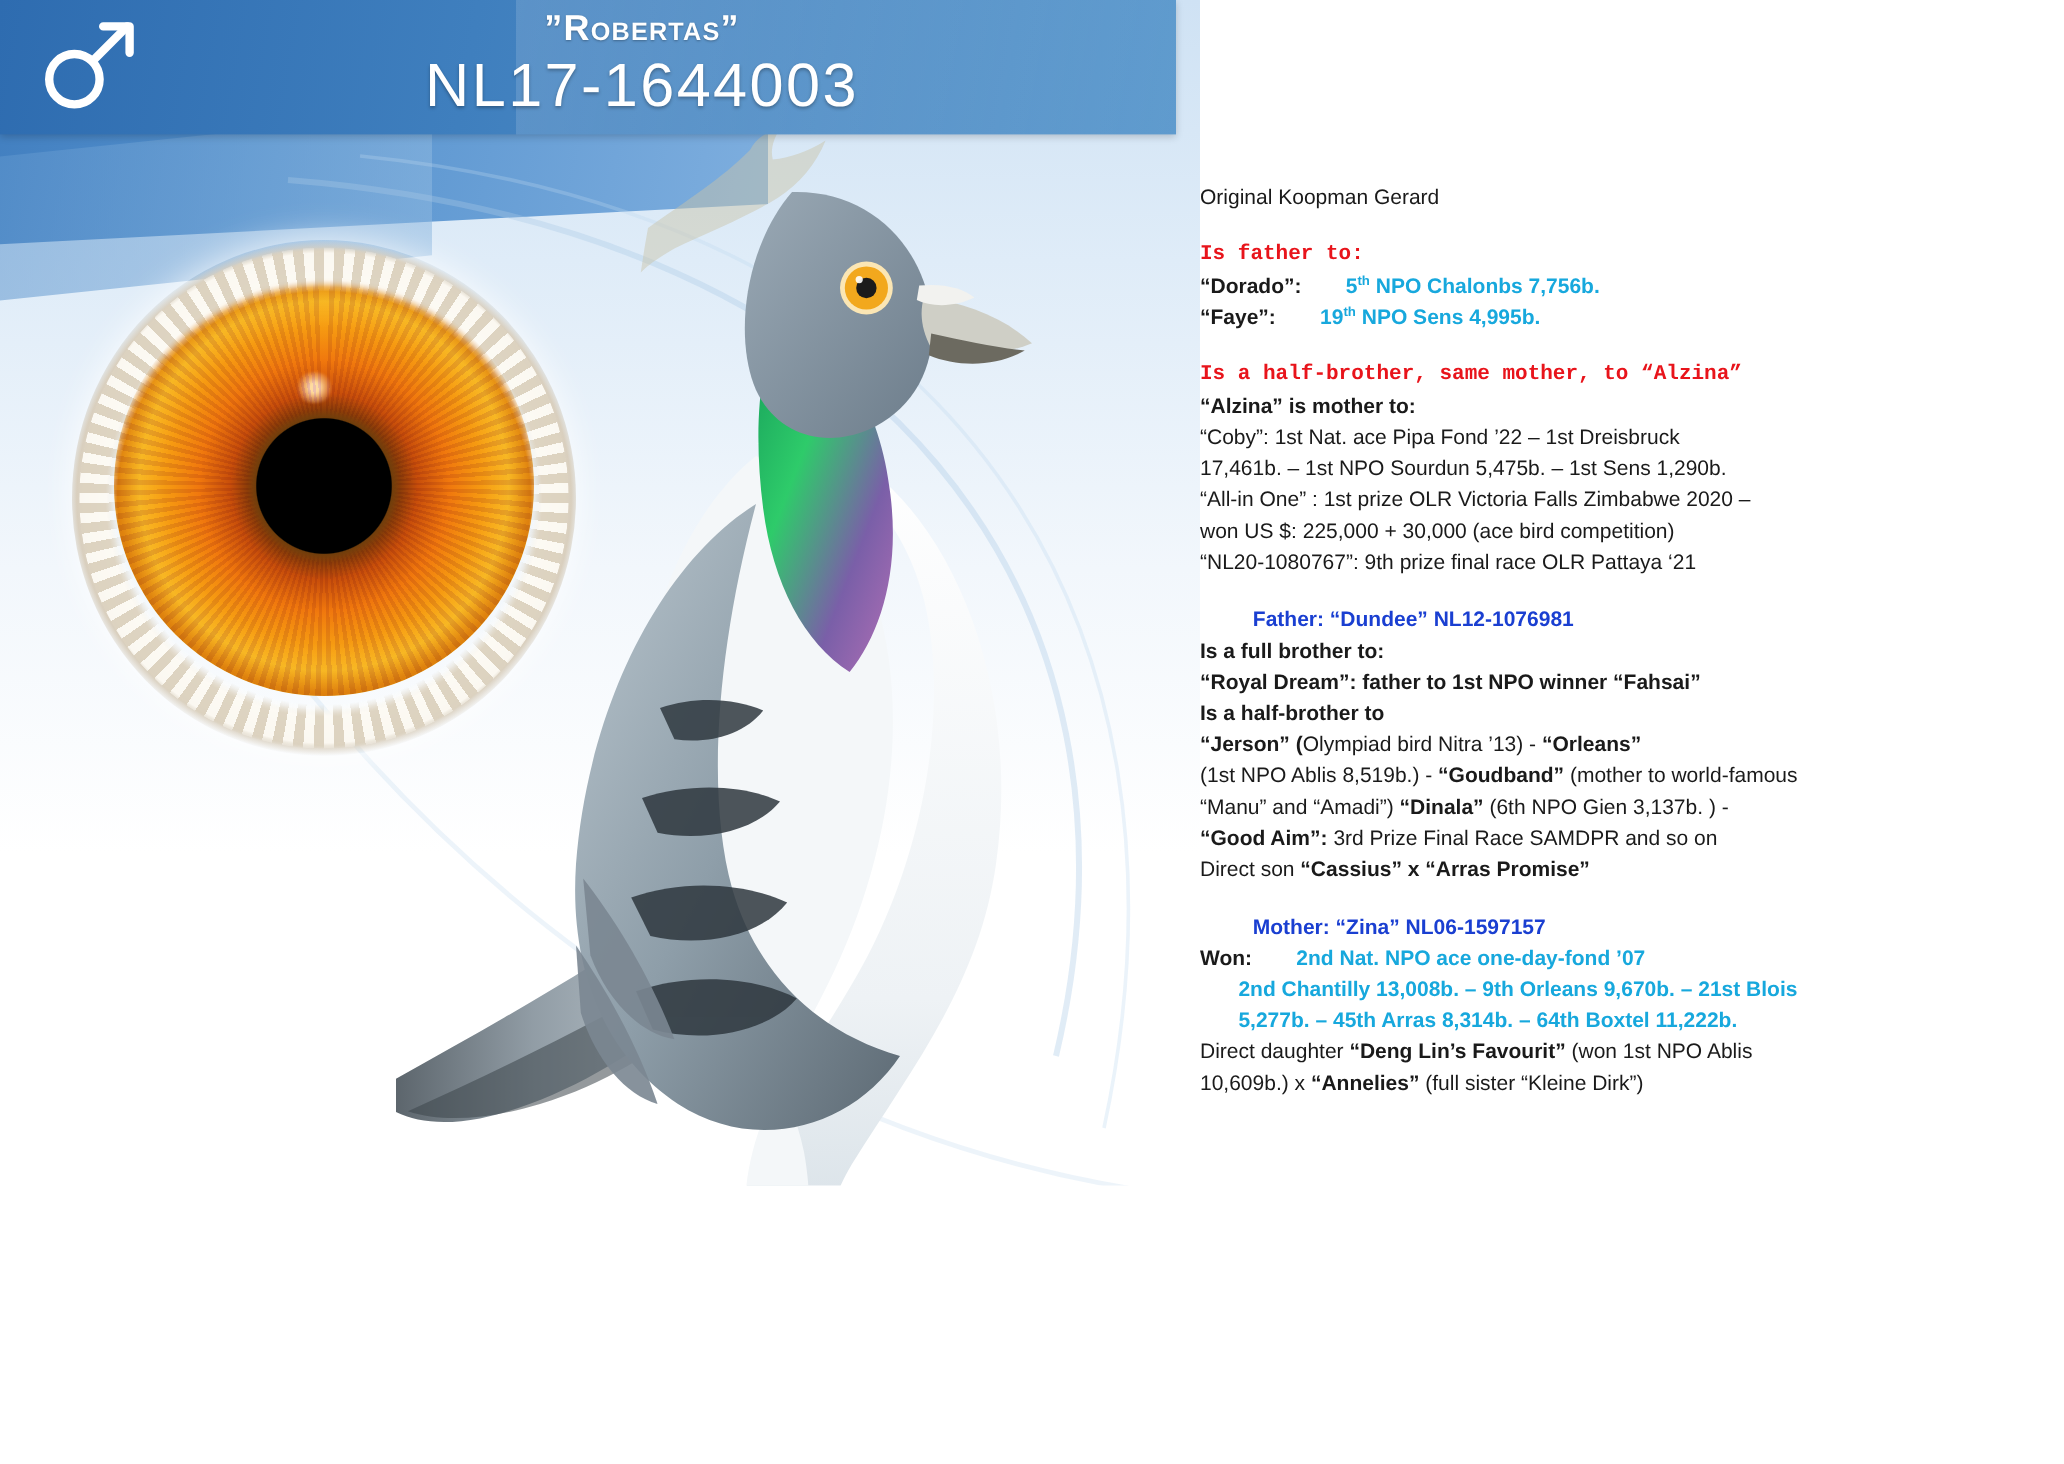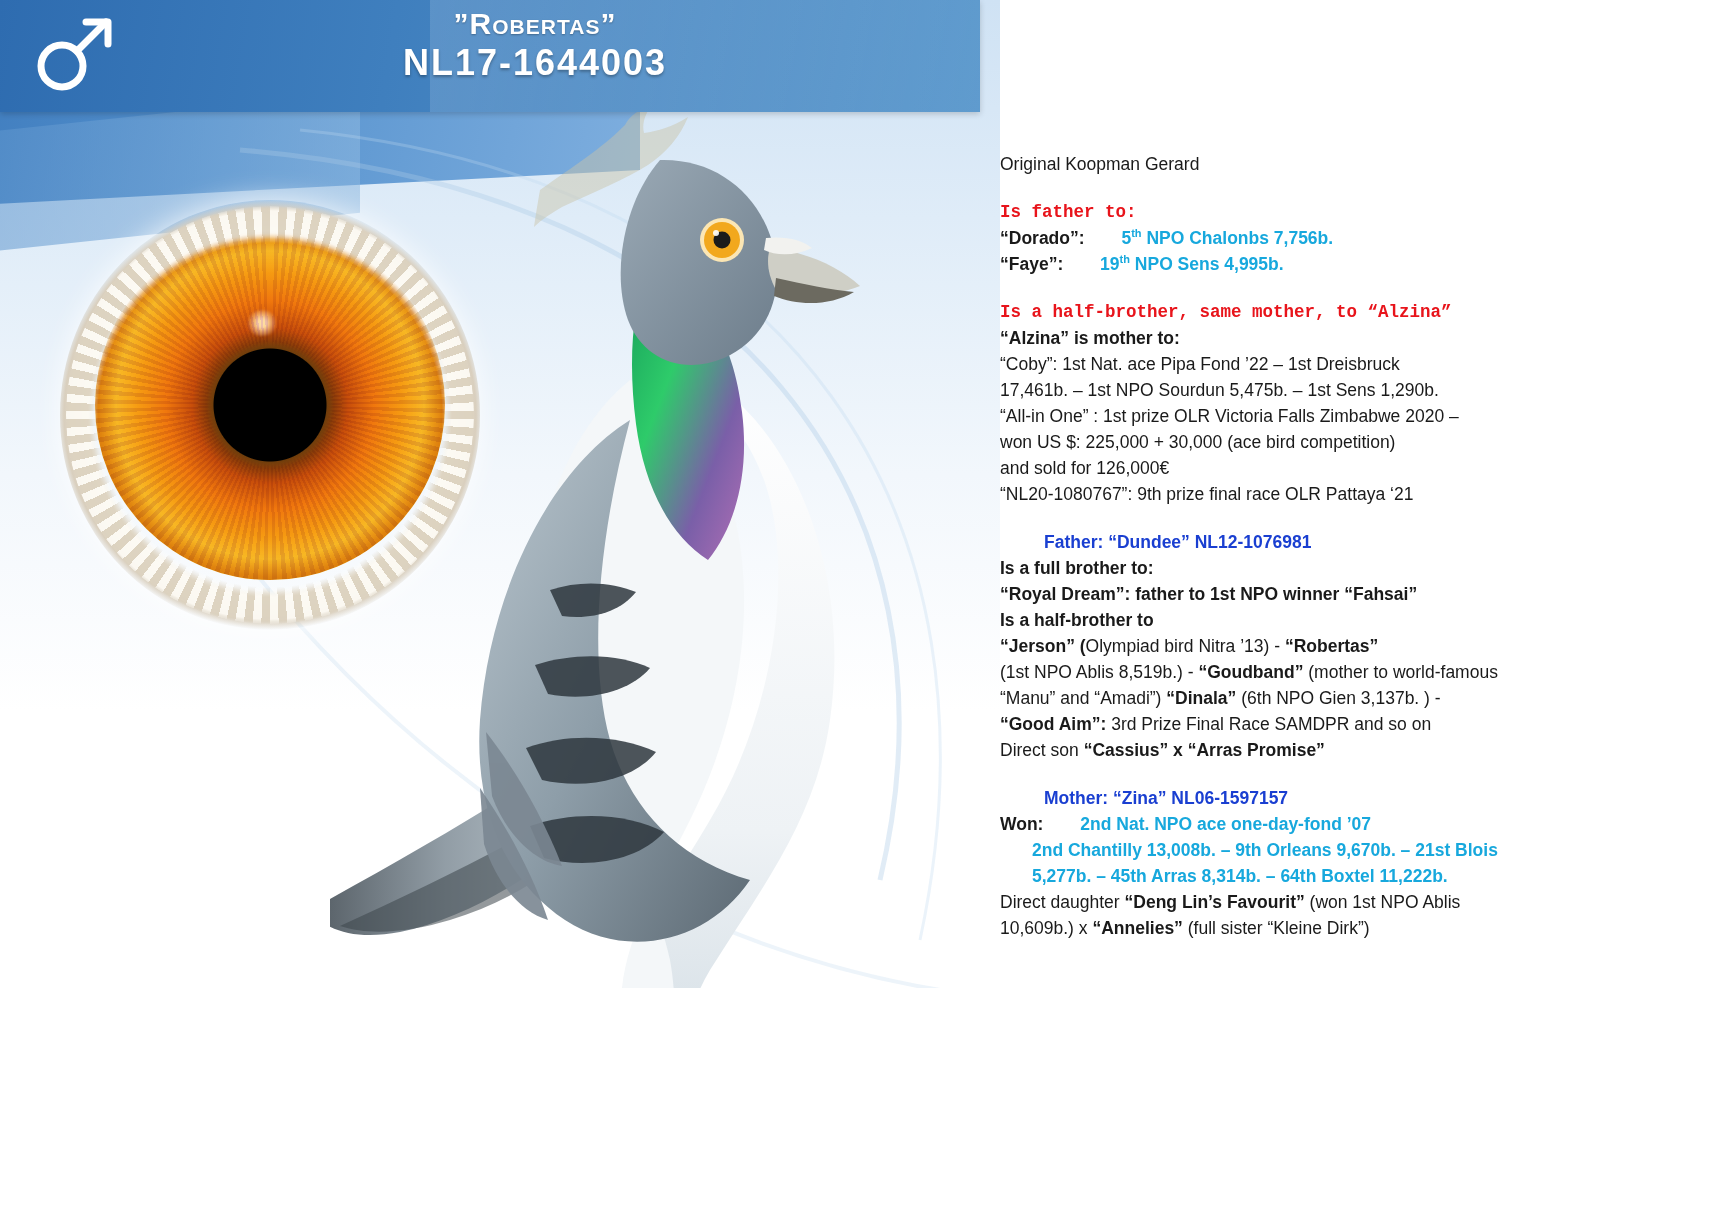--- a/index.html
+++ b/index.html
@@ -72,21 +72,21 @@
     position:absolute;left:0;top:0;width:980px;height:112px;
     background:linear-gradient(100deg,#2e6cb0 0%,#3f7fbe 40%,#5f9bce 100%);
     box-shadow:0 2px 6px rgba(0,0,0,.18);
   }
   .banner .shine{position:absolute;left:430px;top:0;width:560px;height:112px;
     background:linear-gradient(100deg,rgba(255,255,255,.14),rgba(255,255,255,0));}
   .gender{position:absolute;left:28px;top:8px;width:92px;height:92px;}
   .title-wrap{position:absolute;left:150px;top:6px;width:770px;text-align:center;color:#fff;}
   .t-name{font-size:30px;letter-spacing:1px;font-variant:small-caps;font-weight:600;
     text-shadow:0 1px 2px rgba(0,0,0,.3);line-height:1.2;}
-  .t-ring{font-size:36px;font-weight:700;letter-spacing:2px;line-height:1.15;
+  .t-ring{font-size:51px;font-weight:400;letter-spacing:2px;line-height:1.15;
     text-shadow:0 2px 3px rgba(0,0,0,.3);}
 
   
   .signature{position:absolute;left:20px;top:1110px;width:250px;height:90px;}
 
   
   .info{
     position:absolute;left:1000px;top:0;width:720px;height:1220px;background:#fff;
     padding:120px 40px 0 0;box-sizing:border-box;margin-top:31px;
   }
@@ -248,33 +248,32 @@
       </p>
 
       <div class="gap"></div>
 
       <p class="red">Is a half-brother, same mother, to “Alzina”</p>
       <p class="b">“Alzina” is mother to:</p>
       <p>“Coby”: 1st Nat. ace Pipa Fond ’22 – 1st Dreisbruck</p>
       <p>17,461b. – 1st NPO Sourdun 5,475b. – 1st Sens 1,290b.</p>
       <p>“All-in One” : 1st prize OLR Victoria Falls Zimbabwe 2020 –</p>
       <p>won US $: 225,000 + 30,000 (ace bird competition)</p>
-      <p>and sold for 126,000€</p>
       <p>“NL20-1080767”: 9th prize final race OLR Pattaya ‘21</p>
 
       <div class="gap"></div>
 
       <p class="blue">Father: “Dundee” NL12-1076981</p>
       <p class="b">Is a full brother to:</p>
       <p>
         <span class="b">“Royal Dream”</span><span class="b">: father to 1st NPO winner “Fahsai”</span>
       </p>
       <p class="b">Is a half-brother to</p>
       <p>
-        <span class="b">“Jerson” (</span><span>Olympiad bird Nitra ’13) - </span><span class="b">“Robertas”</span>
+        <span class="b">“Jerson” (</span><span>Olympiad bird Nitra ’13) - </span><span class="b">“Orleans”</span>
       </p>
       <p>
         <span>(1st NPO Ablis 8,519b.) - </span><span class="b">“Goudband”</span><span>  (mother to world-famous</span>
       </p>
       <p>
         <span>“Manu” and “Amadi”) </span><span class="b">“Dinala”</span><span> (6th NPO Gien 3,137b. ) -</span>
       </p>
       <p>
         <span class="b">“Good Aim”:</span><span> 3rd Prize Final Race SAMDPR and so on</span>
       </p>

